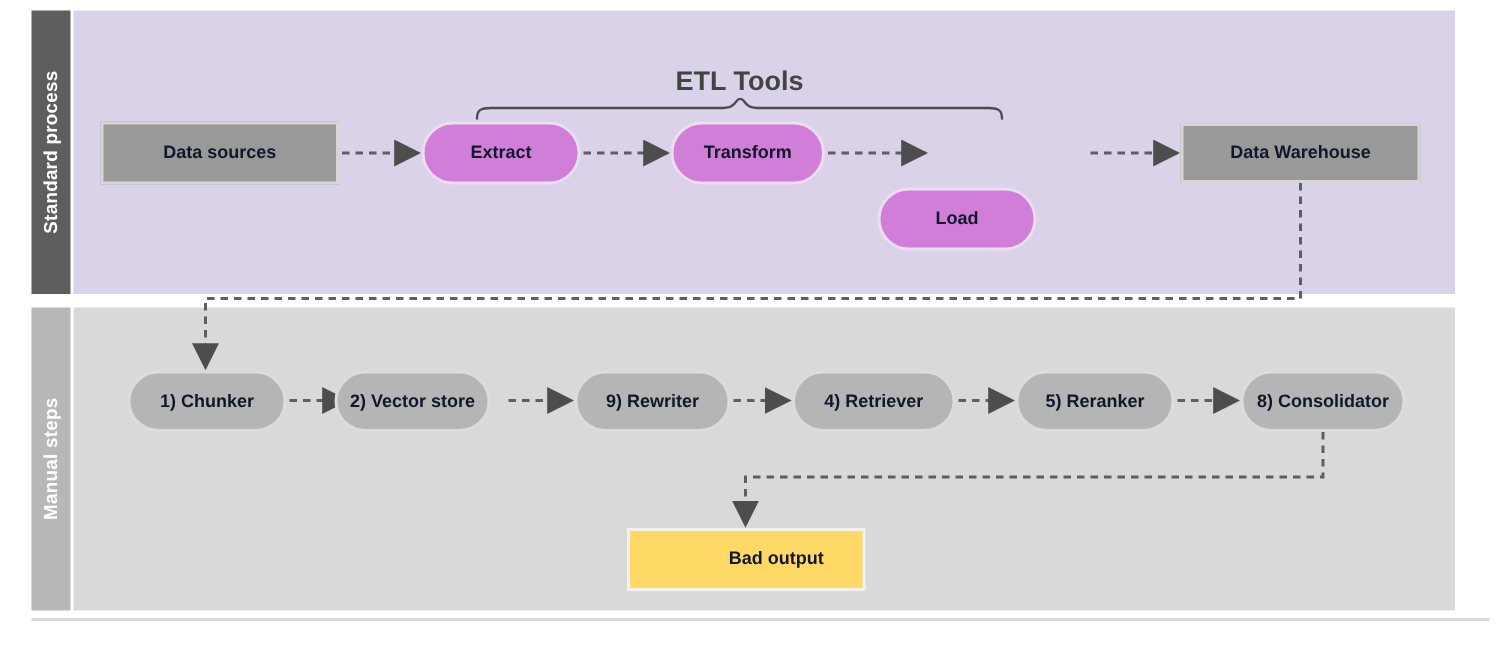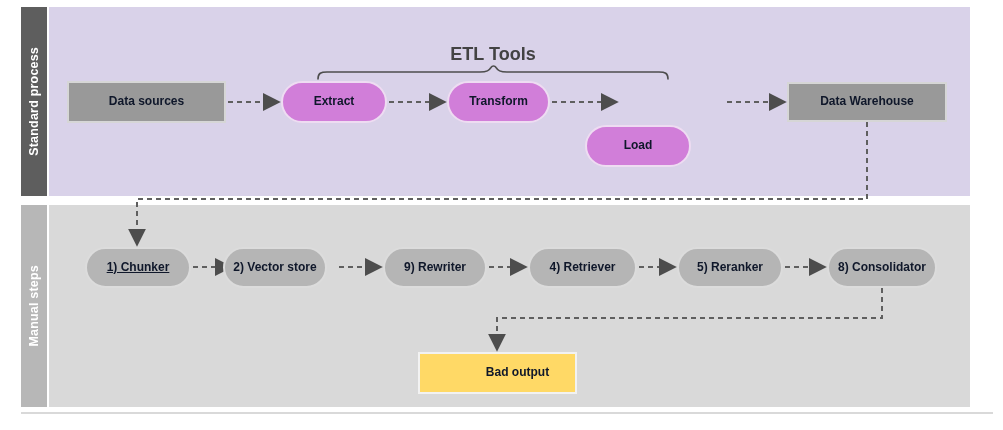--- a/index.html
+++ b/index.html
@@ -44,21 +44,21 @@
   }
   .rect-gray{background:#999999;border:2px solid #d6d6d6;}
   .pill-pink{background:#d17ed9;border:2px solid #eedcf2;border-radius:24px;}
   .pill-gray{background:#b5b5b5;border:2px solid #dcdcdc;border-radius:24px;}
   .rect-yellow{background:#ffd966;border:2px solid #f2f2f2;}
   #node-data-sources{left:67px;top:81px;width:159px;height:42px;}
   #node-extract{left:281px;top:81px;width:106px;height:42px;}
   #node-transform{left:447px;top:81px;width:103px;height:42px;}
   #node-load{left:585px;top:81px;width:106px;height:42px;margin-top:44px;}
   #node-data-warehouse{left:787px;top:82px;width:160px;height:40px;}
-  #node-chunker{left:85px;top:247px;width:106px;height:41px;text-decoration:underline;}
+  #node-chunker{left:85px;top:247px;width:106px;height:41px;}
   #node-vector-store{left:223px;top:247px;width:104px;height:41px;}
   #node-rewriter{left:383px;top:247px;width:104px;height:41px;}
   #node-retriever{left:528px;top:247px;width:109px;height:41px;}
   #node-reranker{left:677px;top:247px;width:106px;height:41px;}
   #node-consolidator{left:827px;top:247px;width:110px;height:41px;}
   #node-bad-output{left:418px;top:352px;width:159px;height:42px;padding-left:48px;}
   .bracket-label{
     position:absolute;left:433px;top:44px;width:120px;
     text-align:center;
     color:#434343;font-weight:bold;font-size:18px;

